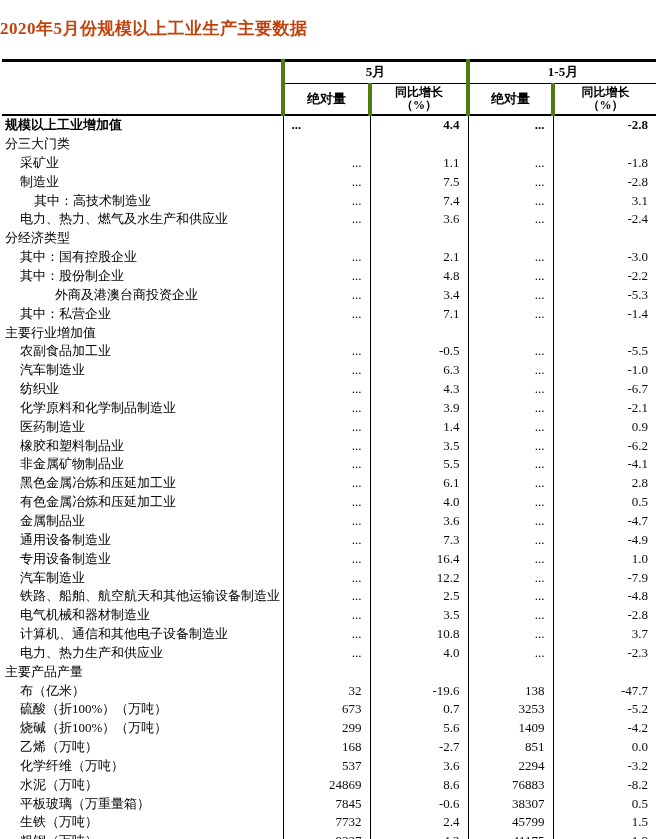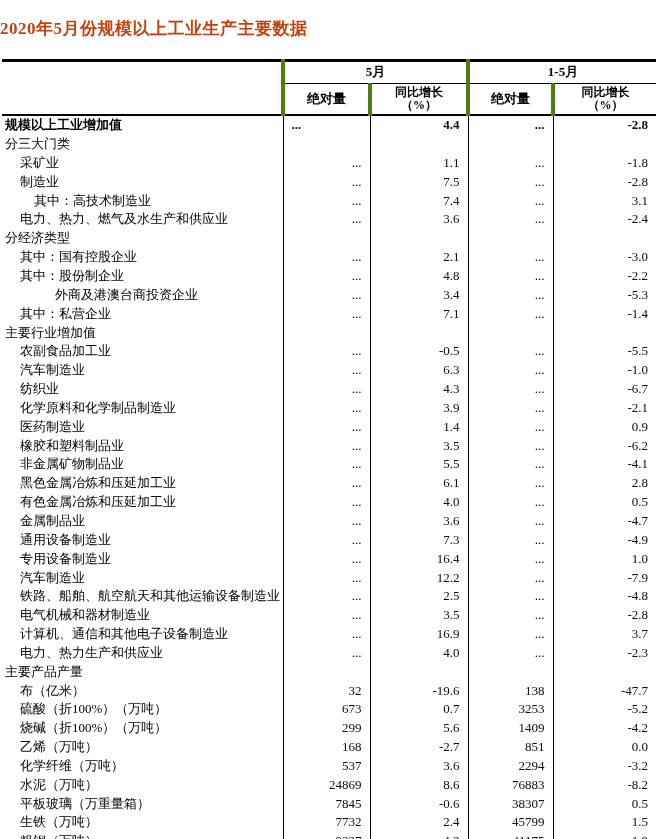--- a/index.html
+++ b/index.html
@@ -278,21 +278,21 @@
         <tr>
           <td class="lbl ind1">电气机械和器材制造业</td>
           <td class="num">...</td>
           <td class="num">3.5</td>
           <td class="num">...</td>
           <td class="num">-2.8</td>
         </tr>
         <tr>
           <td class="lbl ind1">计算机、通信和其他电子设备制造业</td>
           <td class="num">...</td>
-          <td class="num">16.9</td>
+          <td class="num">10.8</td>
           <td class="num">...</td>
           <td class="num">3.7</td>
         </tr>
         <tr>
           <td class="lbl ind1">电力、热力生产和供应业</td>
           <td class="num">...</td>
           <td class="num">4.0</td>
           <td class="num">...</td>
           <td class="num">-2.3</td>
         </tr>

